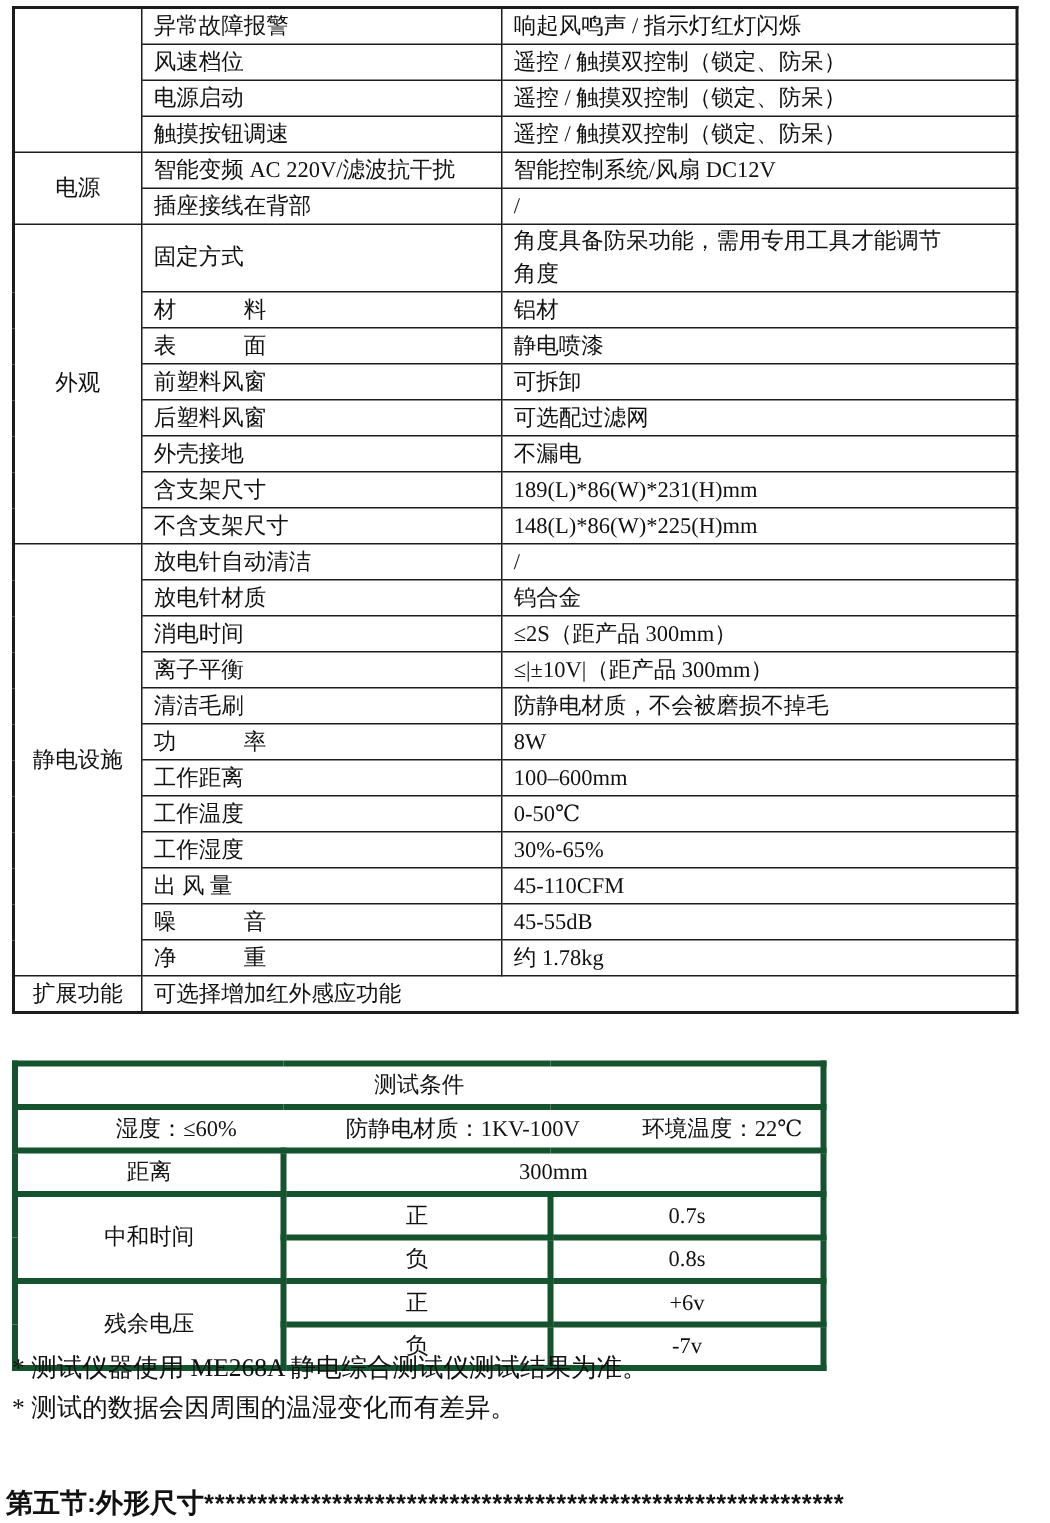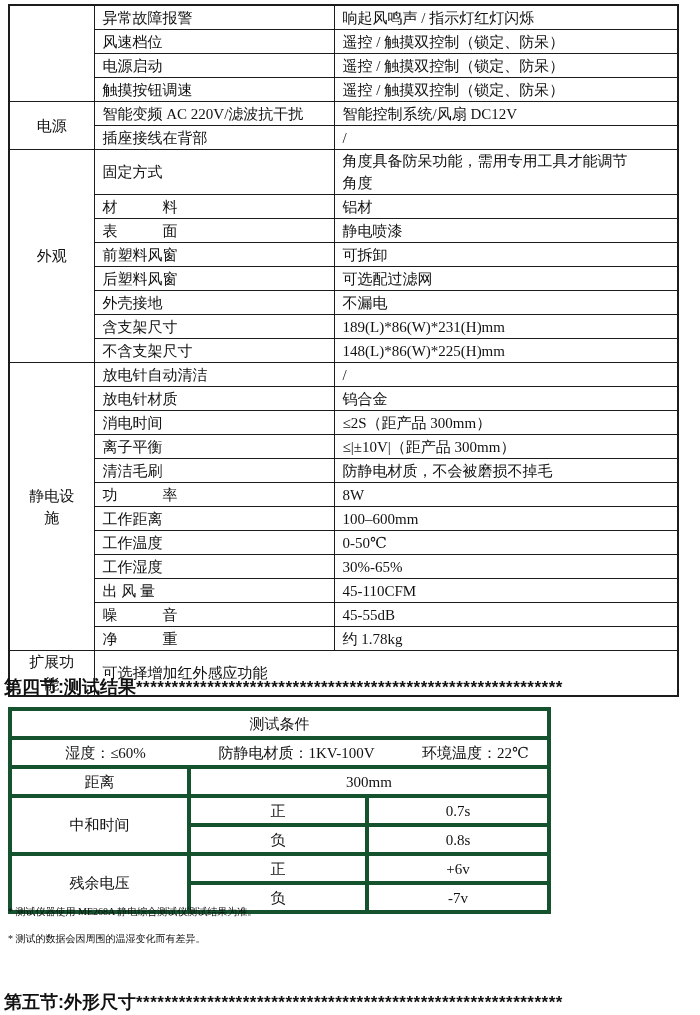--- a/index.html
+++ b/index.html
@@ -23,21 +23,21 @@
     border: 1px solid #1c1c1c;
     font-size: 15px;
     height: 23px;
     line-height: 22px;
     padding: 0 4px 0 8px;
     overflow: hidden;
   }
   table.spec td.cat {
     text-align: center;
     vertical-align: middle;
-    padding: 0 14px;
+    padding: 0 4px;
   }
   table.spec td.val { white-space: pre-line; }
 
   
   .section-heading {
     margin: 0 0 0 2px;
     font-family: "Liberation Sans", "DejaVu Sans", sans-serif;
     font-weight: bold;
     font-size: 18px;
     line-height: 20px;
@@ -59,28 +59,28 @@
     border: 4px solid #14532d;
     font-size: 15px;
     height: 25px;
     line-height: 24px;
     text-align: center;
     vertical-align: middle;
     padding: 0;
     overflow: hidden;
   }
   td.cond-cell { text-align: left; }
-  .cond-flex { display: flex; padding-left: 10px; }
+  .cond-flex { display: flex; padding-left: 22px; }
   .cond-flex span:nth-child(1) { width: 167px; }
   .cond-flex span:nth-child(2) { width: 215px; }
   .cond-flex span:nth-child(3) { flex: 1; }
 
   
   .notes { position: absolute; left: 8px; top: 898px; }
-  .note-line { font-size: 10px; line-height: 27px; white-space: nowrap; }
+  .note-line { font-size: 17px; line-height: 27px; white-space: nowrap; }
 </style>
 </head>
 <body>
 
 <div class="page">
 
   <table class="spec">
     <colgroup>
         <col style="width:85px">
         <col style="width:240px">
@@ -196,23 +196,20 @@
           <td>净　　　重</td>
           <td class="val">约 1.78kg</td>
         </tr>
         <tr>
           <td class="cat" rowspan="1">扩展功能</td>
           <td colspan="2" class="val">可选择增加红外感应功能</td>
         </tr>
       </tbody>
   </table>
 
-  <div class="section-heading sh4">
-    <span>第四节:测试结果</span><span class="stars">************************************************************</span>
-  </div>
 
   <table class="test">
     <colgroup>
         <col style="width:179px">
         <col style="width:178px">
         <col style="width:182px">
       </colgroup>
     <tbody>
       <tr>
         <td colspan="3">测试条件</td>

